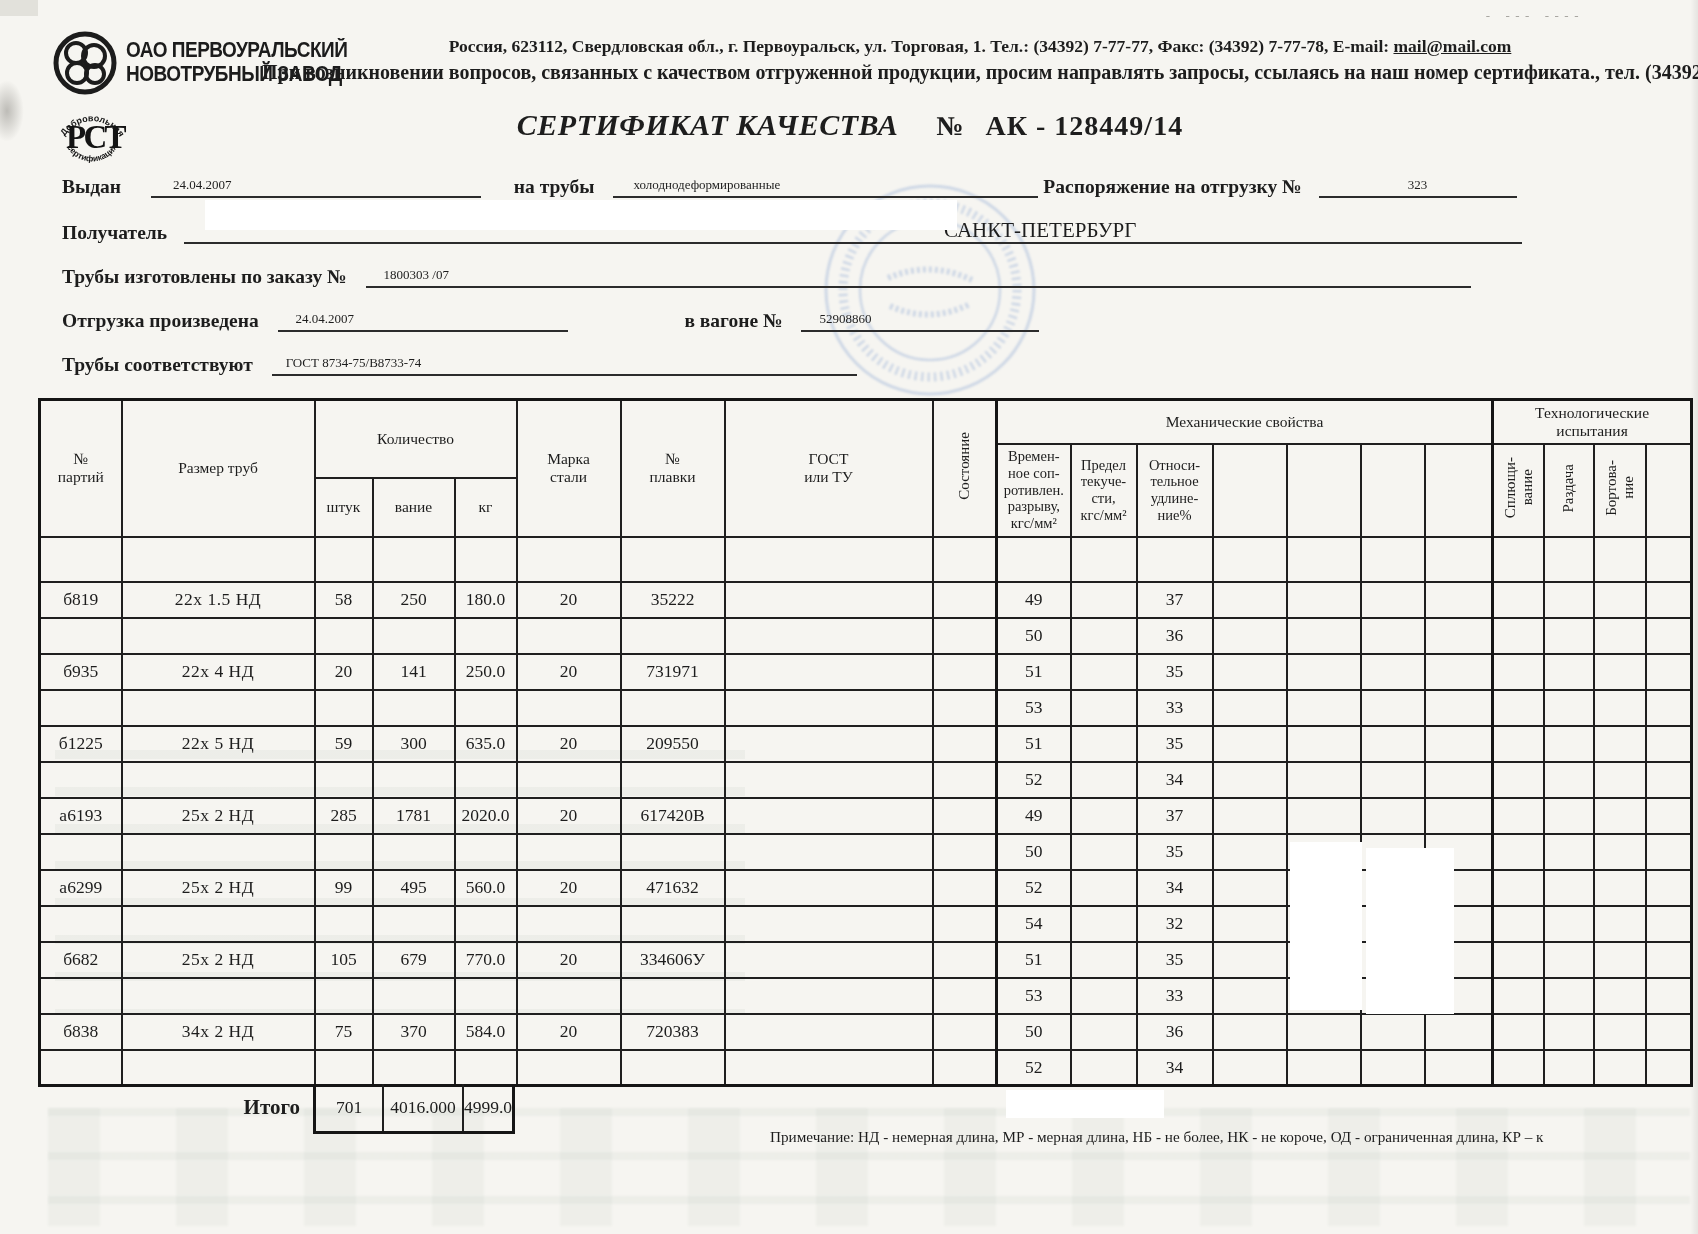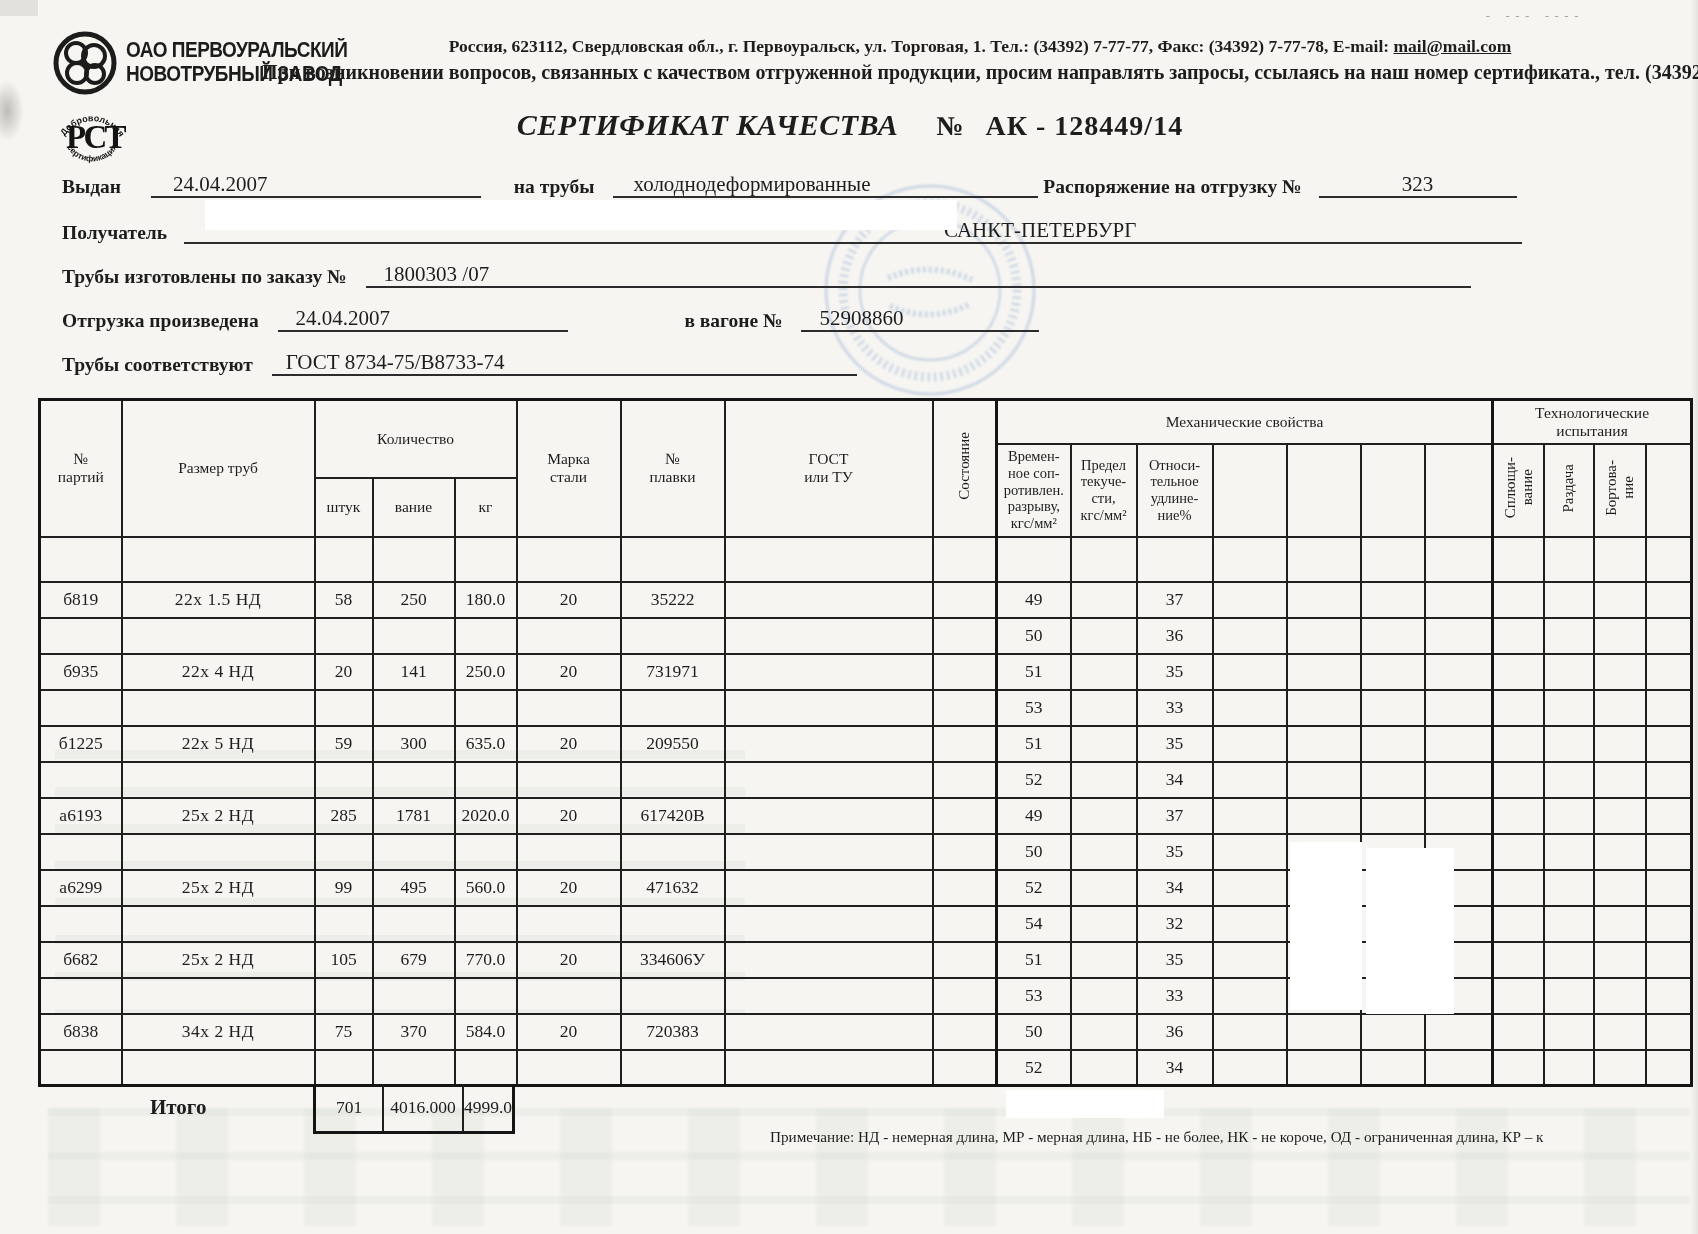--- a/index.html
+++ b/index.html
@@ -19,21 +19,21 @@
   
   .doc-title{position:absolute;left:380px;top:108px;width:940px;text-align:center;white-space:nowrap;}
   .t-main{font-size:30px;font-weight:bold;font-style:italic;letter-spacing:.5px;}
   .t-no{font-size:27px;font-weight:bold;margin-left:38px;}
   .t-num{font-size:28px;font-weight:bold;margin-left:22px;letter-spacing:1px;}
   
   .frow{position:absolute;white-space:nowrap;font-size:19.5px;}
   .lbl{font-weight:bold;}
   .vline{display:inline-block;border-bottom:2px solid #2c2c2c;vertical-align:bottom;
          padding:0 0 1px 0;height:26px;box-sizing:border-box;}
-  .val{font-size:21px;}
+  .val{font-size:13px;}
   .ital{}
   
   .stamp{position:absolute;left:818px;top:178px;width:224px;height:224px;opacity:.33;
          filter:blur(1.1px);pointer-events:none;}
   
   .wo{position:absolute;background:#ffffff;}
   
   .tbl-wrap{position:absolute;left:38px;top:398px;}
   table.cert{border-collapse:collapse;table-layout:fixed;width:1652px;}
   table.cert td,table.cert th{border:2px solid #1f1f1f;padding:0 2px;font-weight:normal;
@@ -42,21 +42,21 @@
   th.hdr{font-size:15.5px;line-height:1.15;text-align:center;vertical-align:middle;}
   .pre{white-space:pre-line;}
   .vert{writing-mode:vertical-rl;transform:rotate(180deg);margin:0 auto;
         font-size:15px;line-height:1.1;white-space:pre-line;text-align:center;}
   thead tr.hA{height:44px;} thead tr.hB{height:34px;} thead tr.hC{height:59px;}
   tbody td{font-size:17.5px;text-align:center;vertical-align:middle;}
   tbody tr{height:36px;} tbody tr.r-first{height:45px;}
   td.c-size{letter-spacing:.5px;}
   .thickL{border-left:3px solid #151515 !important;}
   
-  .total-lbl{position:absolute;left:150px;top:1095px;width:150px;text-align:left;
+  .total-lbl{position:absolute;left:150px;top:1095px;width:150px;text-align:right;
         font-size:21px;font-weight:bold;}
   .total-box{position:absolute;left:313px;top:1084px;width:202px;height:50px;display:flex;
         border:3px solid #151515;border-top:none;box-sizing:border-box;}
   .total-cell{display:flex;align-items:center;justify-content:center;font-size:17.5px;
         box-sizing:border-box;height:100%;}
   .tc1{width:70px;border-right:2px solid #1f1f1f;}
   .tc2{width:82px;border-right:2px solid #1f1f1f;}
   .tc3{flex:1;}
   
   .note{position:absolute;left:770px;top:1128px;width:790px;font-size:15.2px;}

